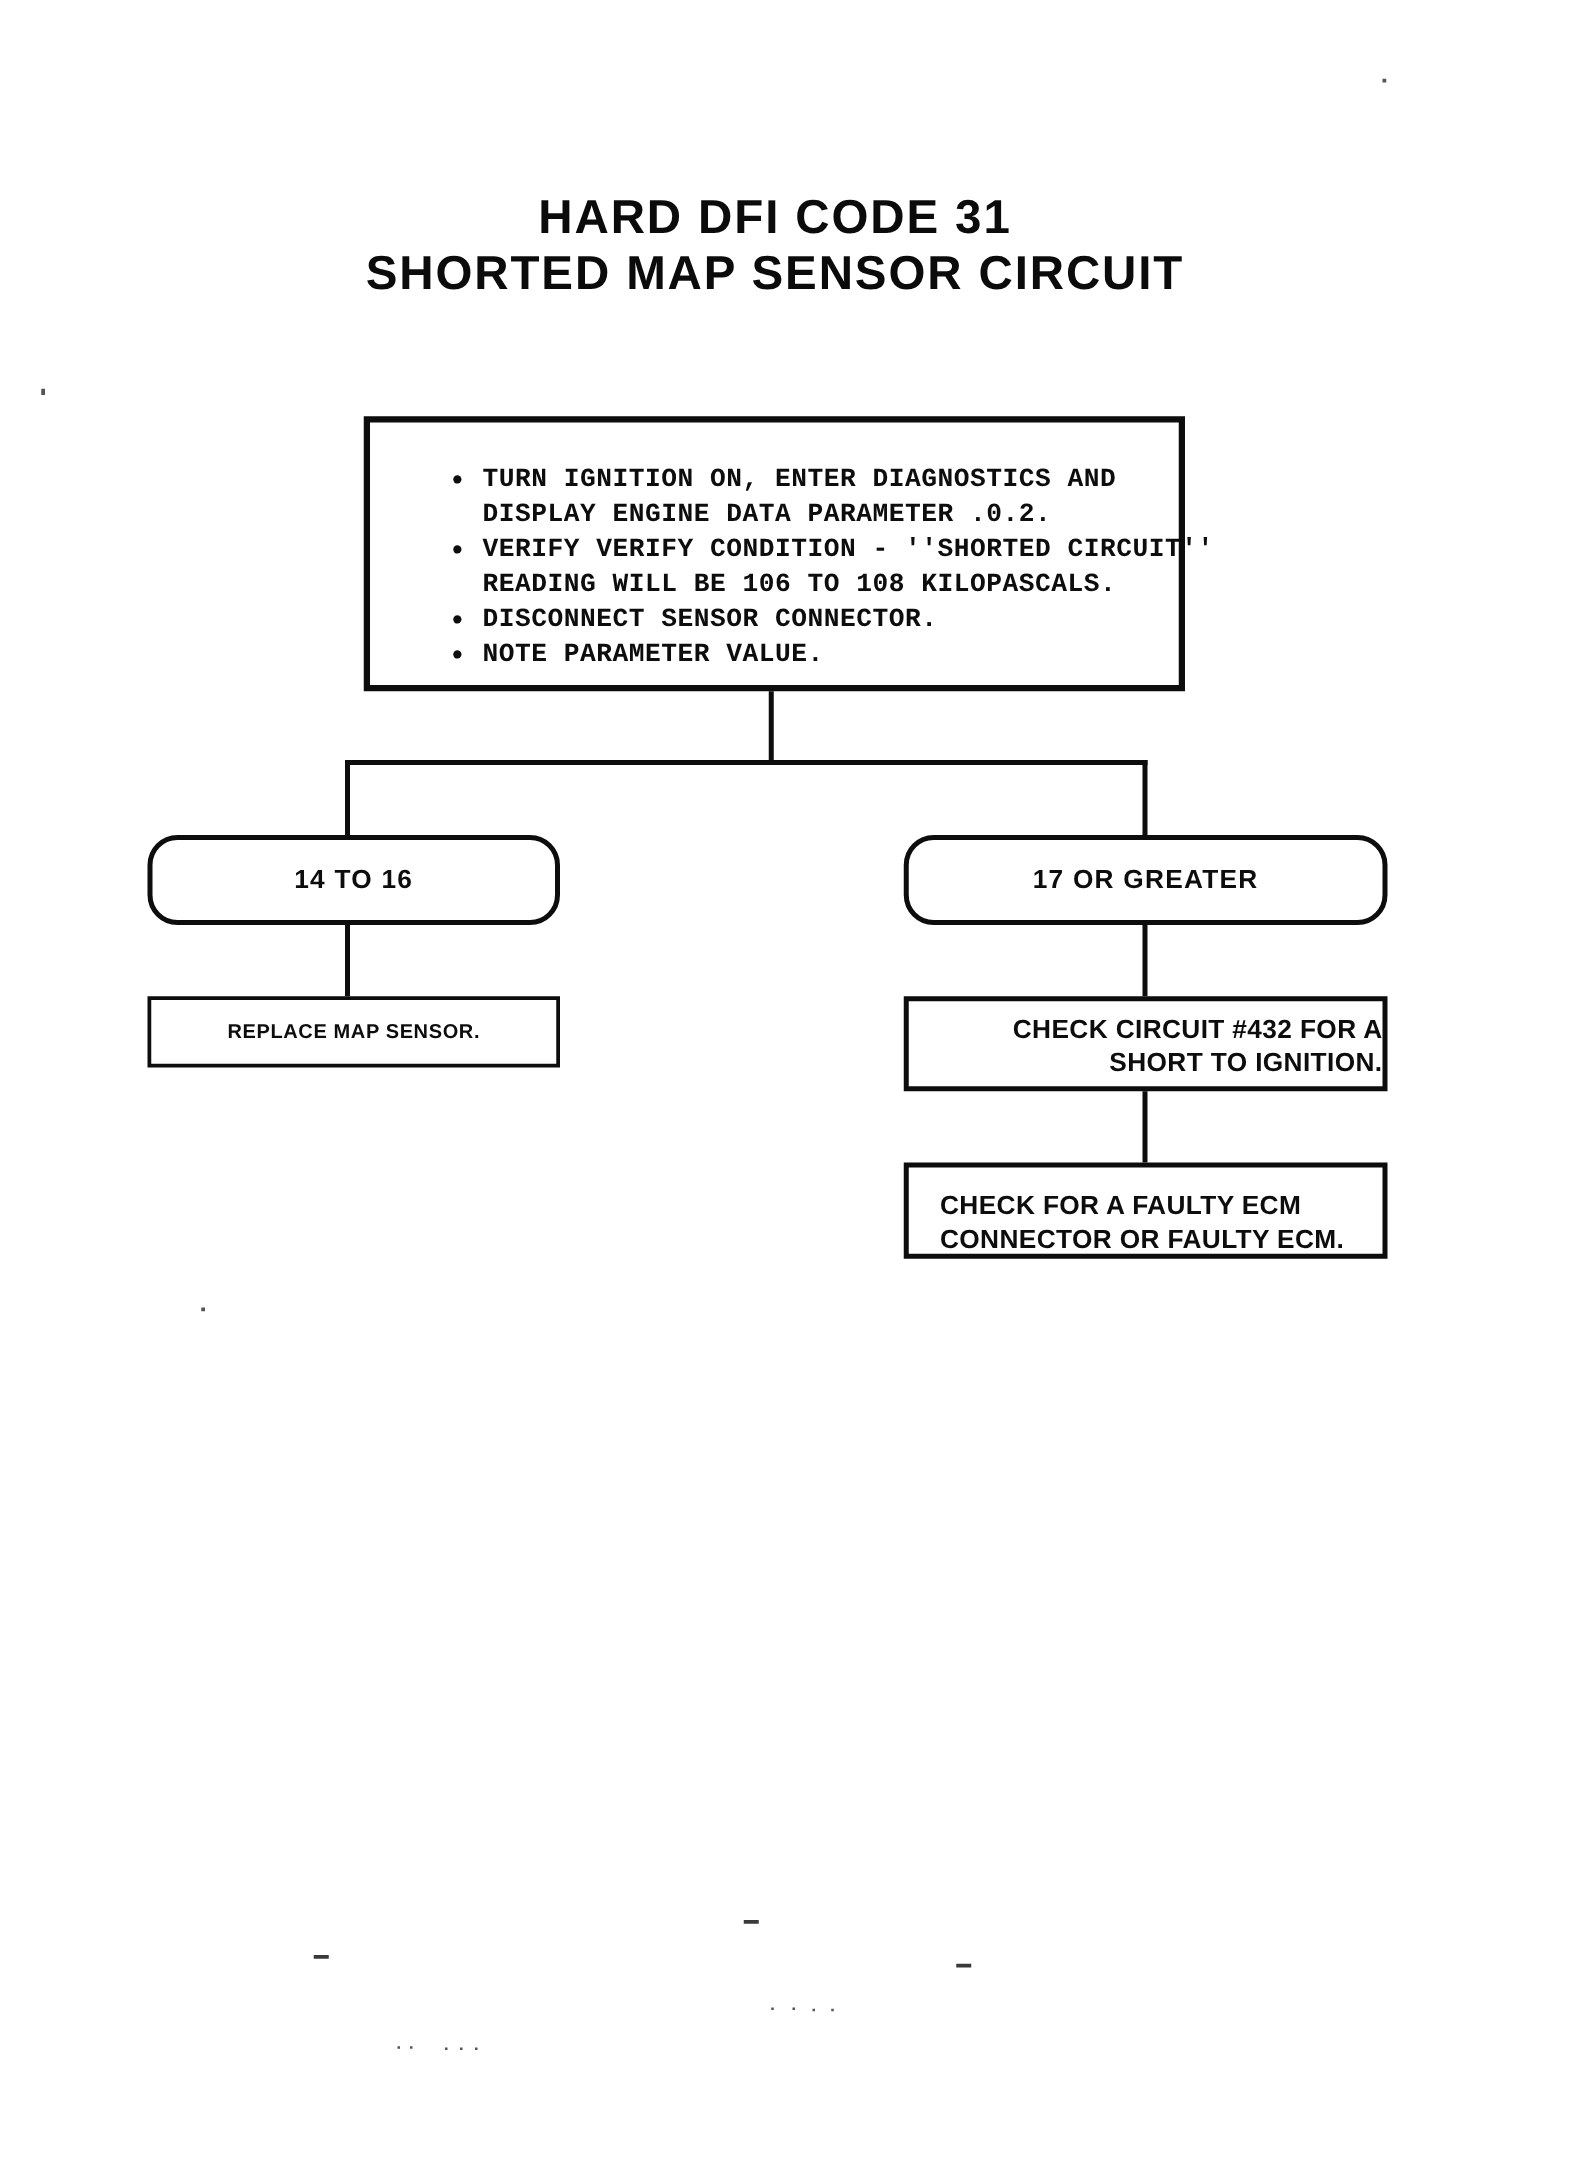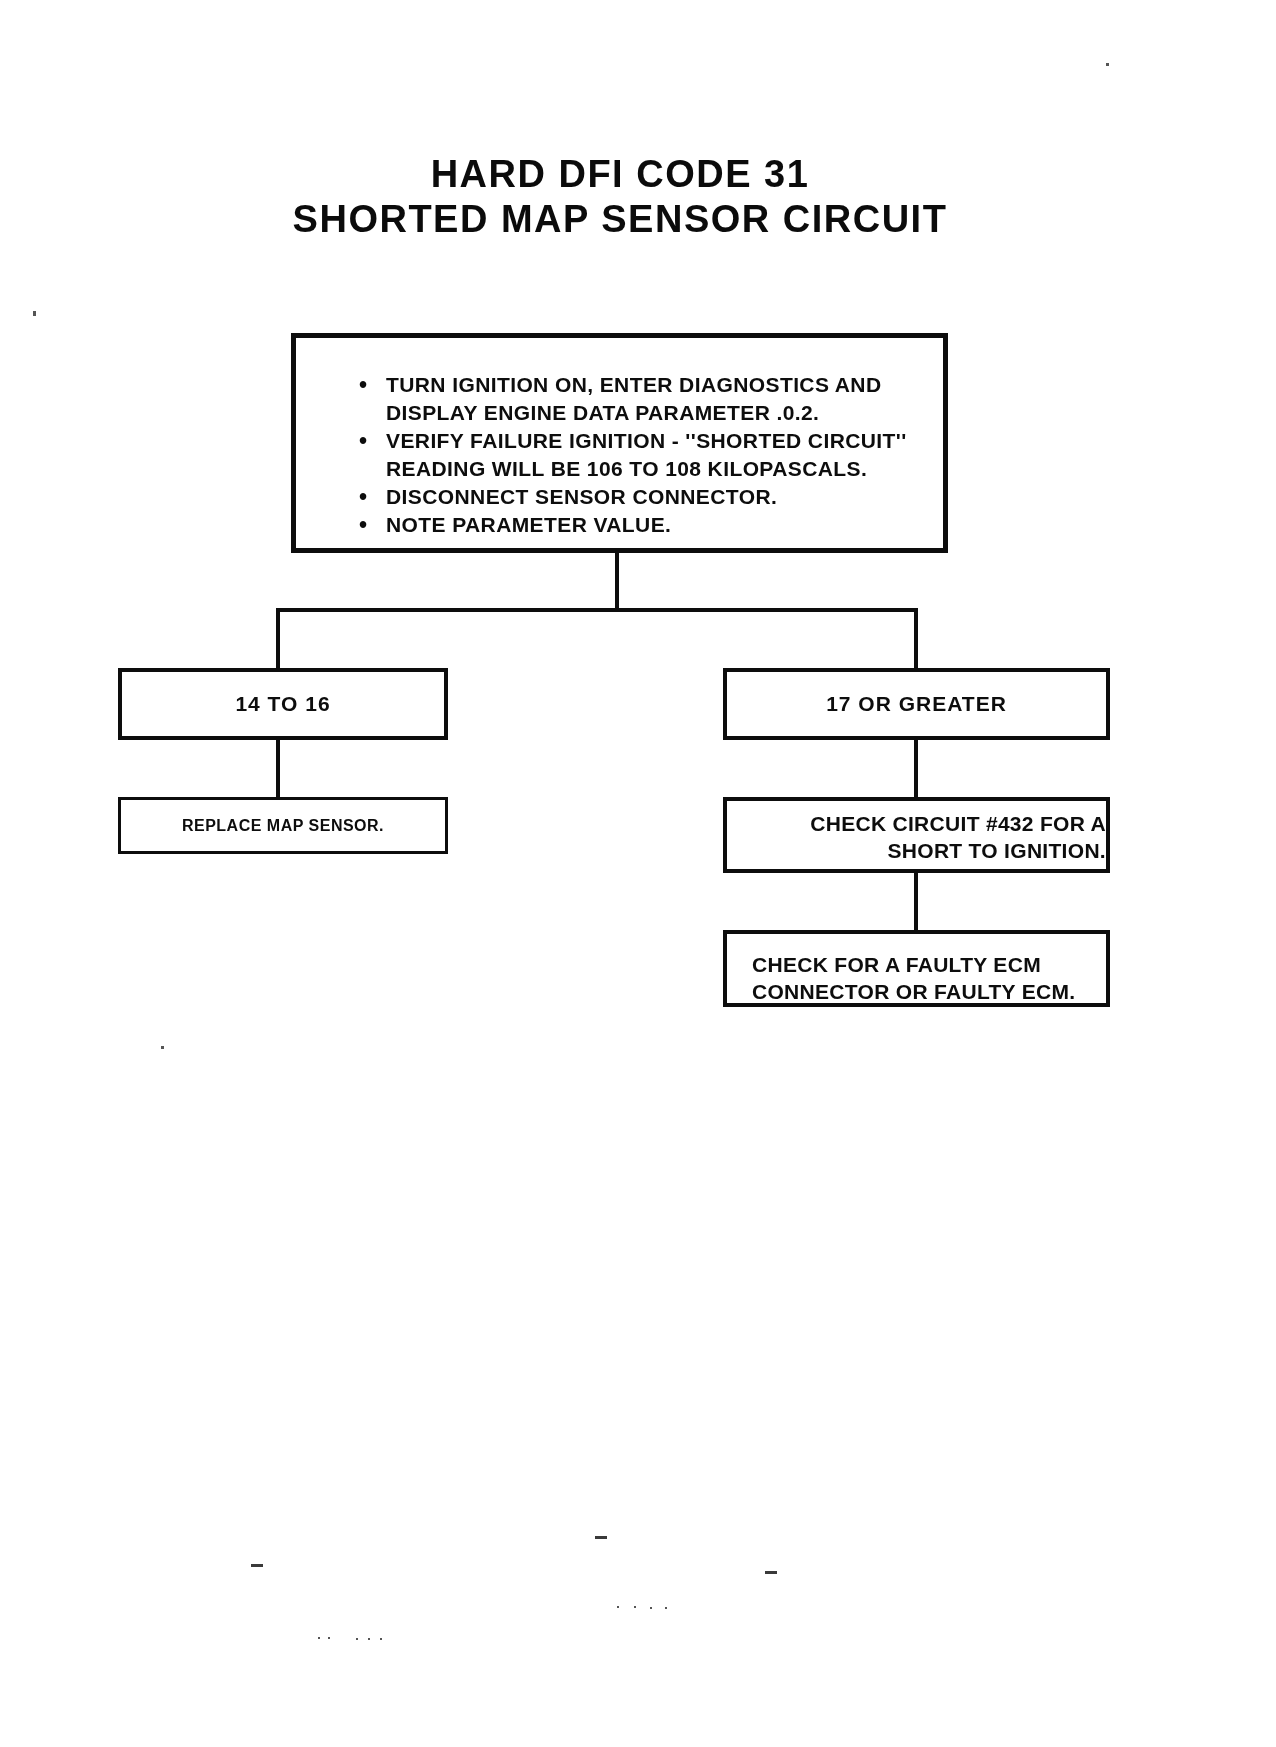--- a/index.html
+++ b/index.html
@@ -47,38 +47,40 @@
     height: 220px;
     border-width: 5px;
   }
   .bullets {
     list-style: none;
     margin: 0;
     padding: 33px 30px 0 90px;
     font-size: 21px;
     line-height: 28px;
     letter-spacing: 0.4px;
+    font-family: Liberation Mono, monospace;
   }
   .bullets li { position: relative; }
   .bullets li::before {
     content: "\2022";
     position: absolute;
     left: -27px;
     top: 0;
     font-size: 23px;
   }
   .bullets .ln { display: block; white-space: nowrap; }
 
   .cond-box {
     display: flex;
     align-items: center;
     justify-content: center;
     font-size: 21px;
     letter-spacing: 1px;
     white-space: nowrap;
+    border-radius: 24px;
   }
   .cond-left  { left: 118px; top: 668px; width: 330px; height: 72px; }
   .cond-right { left: 723px; top: 668px; width: 387px; height: 72px; }
 
   .action-left {
     left: 118px; top: 797px; width: 330px; height: 57px;
     border-width: 3px;
     display: flex; align-items: center; justify-content: center;
     font-size: 16px; letter-spacing: 0.5px; white-space: nowrap;
   }
@@ -114,21 +116,21 @@
     <div>SHORTED MAP SENSOR CIRCUIT</div>
   </div>
 
   <div class="box main-box">
     <ul class="bullets">
       <li>
         <span class="ln">TURN IGNITION ON, ENTER DIAGNOSTICS AND</span>
         <span class="ln">DISPLAY ENGINE DATA PARAMETER .0.2.</span>
       </li>
       <li>
-        <span class="ln">VERIFY FAILURE IGNITION - ''SHORTED CIRCUIT''</span>
+        <span class="ln">VERIFY VERIFY CONDITION - ''SHORTED CIRCUIT''</span>
         <span class="ln">READING WILL BE 106 TO 108 KILOPASCALS.</span>
       </li>
       <li>
         <span class="ln">DISCONNECT SENSOR CONNECTOR.</span>
       </li>
       <li>
         <span class="ln">NOTE PARAMETER VALUE.</span>
       </li>
     </ul>
   </div>

